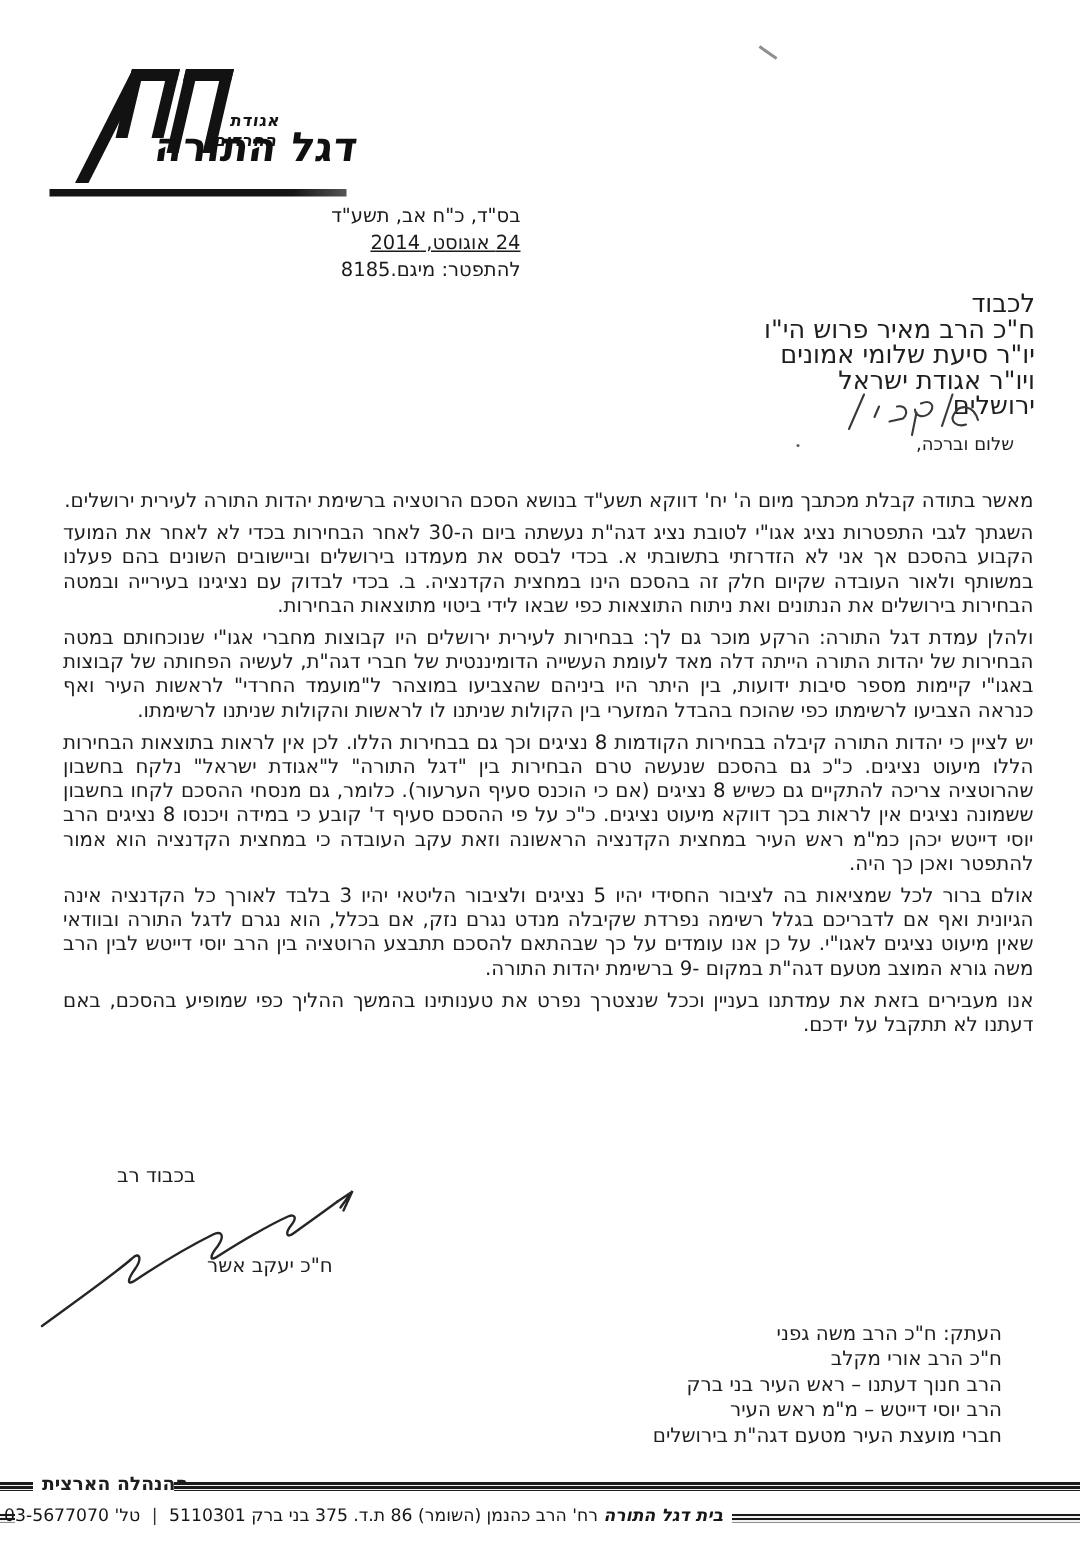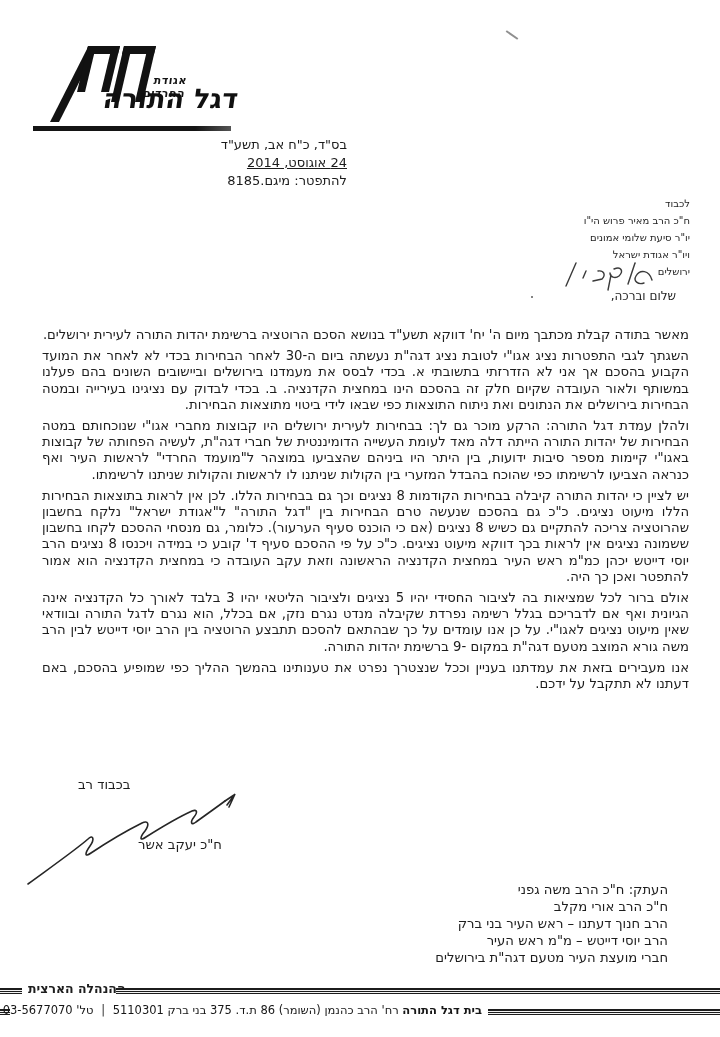--- a/index.html
+++ b/index.html
@@ -26,21 +26,21 @@
   .scan-mark{left:505px;top:34px;width:14px;height:2px;background:#8f8f8f;transform:rotate(35deg);}
   .scan-speck{left:531px;top:296px;width:2px;height:2px;background:#5a5a5a;border-radius:50%;}
   .dateblock{
     right:373px;top:136px;direction:rtl;text-align:right;
     font-size:13px;line-height:18px;color:#1b1b1b;white-space:nowrap;
   }
   .dateblock .d1{margin-left:0;}
   .dateblock .d2{margin-left:15px;text-decoration:underline;}
   .dateblock .d3{margin-left:6px;}
   
-  .recipient{right:30px;top:195px;direction:rtl;text-align:right;font-size:10px;line-height:17px;white-space:nowrap;}
+  .recipient{right:30px;top:195px;direction:rtl;text-align:right;font-size:17px;line-height:17px;white-space:nowrap;}
   .recipient .r0{margin-left:0;padding-left:18px;}
   .recipient .r1{padding-left:0;}
   .recipient .r2{padding-left:10px;}
   .recipient .r3{padding-left:12px;}
   .recipient .r4{padding-left:15px;}
   .recipient .r4 span{text-underline-offset:2px;}
   .handnote-svg{left:556px;top:258px;width:102px;height:36px;}
   .greeting{right:44px;top:289px;direction:rtl;font-size:12px;}
   
   .letter-body{left:42px;right:31px;top:327px;direction:rtl;}
@@ -66,21 +66,21 @@
   }
   .f-dash1{left:0;top:988px;width:22px;}
   .f-bar1{left:116px;right:0;top:988px;}
   .f-title{left:28px;top:981px;font-size:12.5px;font-weight:700;direction:rtl;white-space:nowrap;}
   .f-dash2{left:0;top:1009px;width:10px;}
   .f-bar2{left:488px;right:0;top:1009px;}
   .f-info{
     left:16px;top:1003px;width:466px;direction:rtl;text-align:right;
     font-size:11.5px;white-space:nowrap;color:#161616;
   }
-  .f-info .bold{font-weight:700;}
+  .f-info .bold{font-weight:700;font-style:italic;}
   .f-info .sep{padding:0 4px;color:#333;}
 </style>
 </head>
 <body>
 
 <svg class="abs logo-svg" viewBox="0 0 205 92" aria-hidden="true">
   <g fill="#121212">
     <path d="M14,82 L52,7 L61,7 L23,82 Z"></path>
     <path d="M52,6 L60,6 L49,52 L41,52 Z"></path>
     <path d="M76,6 L84,6 L73,52 L65,52 Z"></path>

